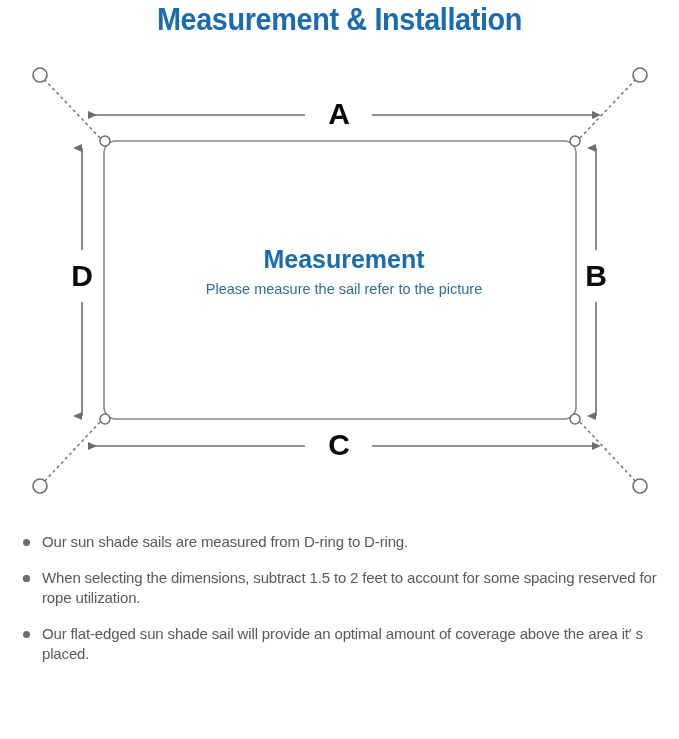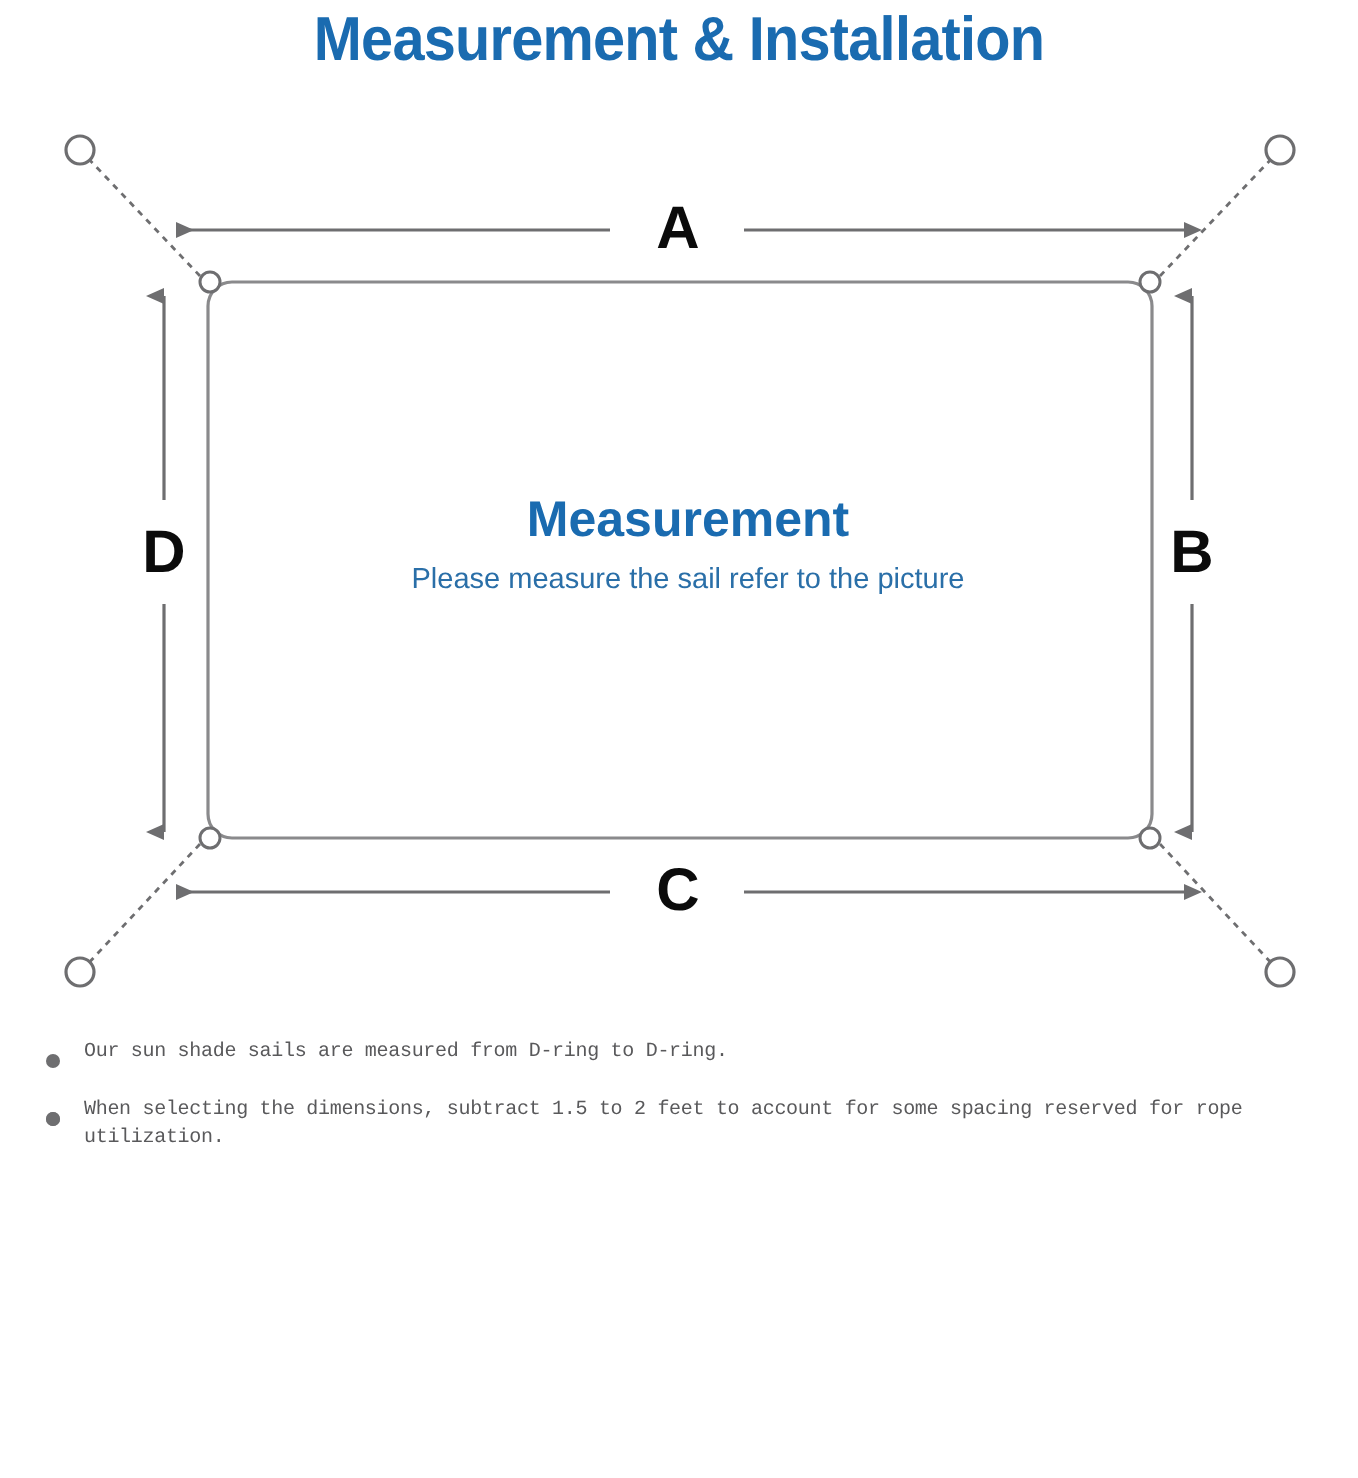--- a/index.html
+++ b/index.html
@@ -68,23 +68,23 @@
   #notes {
     position: absolute;
     left: 0;
     top: 520px;
     width: 679px;
     padding: 0;
   }
   .note-item {
     position: relative;
     padding-left: 28px;
-    margin: 0 14px 16px 14px;
-    font-family: Liberation Mono, monospace;
-    font-size: 10px;
+    margin: 12px 14px 16px 14px;
+    font-family: Liberation Sans, sans-serif;
+    font-size: 15px;
     line-height: 1.34;
     color: #59595b;
     letter-spacing: -0.15px;
   }
   .note-item .bullet {
     position: absolute;
     left: 9px;
     top: 7px;
     width: 7px;
     height: 7px;
@@ -157,13 +157,17 @@
     <span class="bullet"></span>
     <span>Our sun shade sails are measured from D-ring to D-ring.</span>
   </div>
   <div class="note-item">
     <span class="bullet"></span>
   </div>
   <div class="note-item">
     <span class="bullet"></span>
     <span>When selecting the dimensions, subtract 1.5 to 2 feet to account for some spacing reserved for rope utilization.</span>
   </div>
+  <div class="note-item">
+    <span class="bullet"></span>
+    <span>Our flat-edged sun shade sail will provide an optimal amount of coverage above the area it′ s placed.</span>
+  </div>
 </div>
 
 </body></html>

